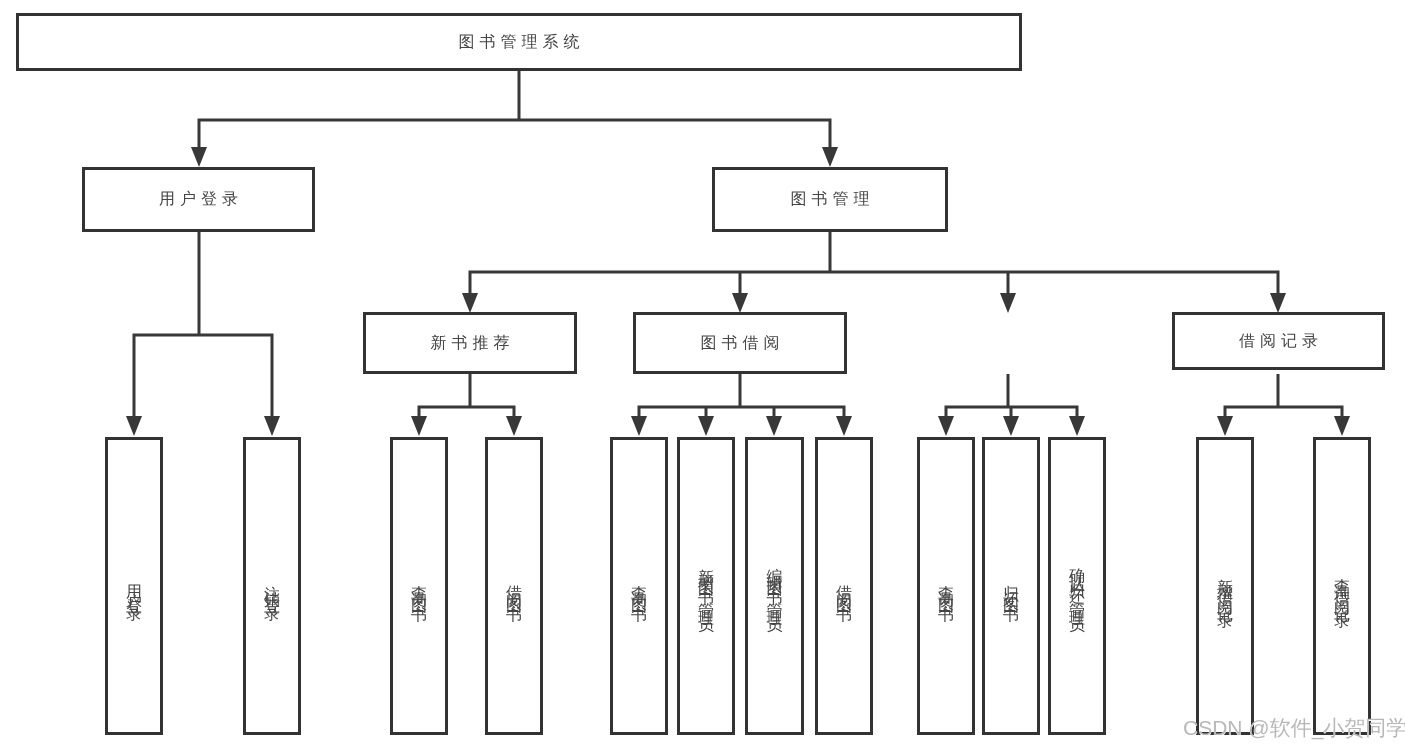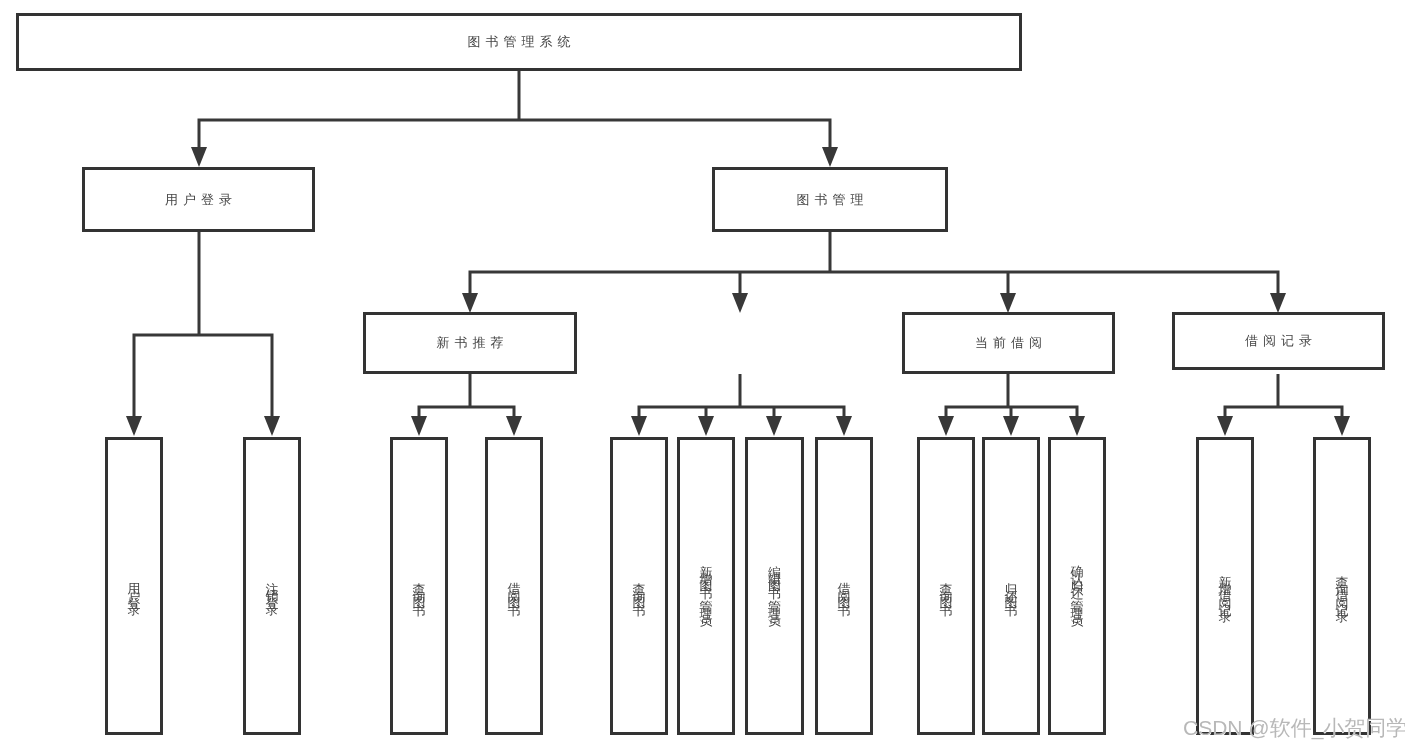--- a/index.html
+++ b/index.html
@@ -25,21 +25,21 @@
   }
   .node{
     position:absolute;
     box-sizing:border-box;
     background:#ffffff;
     border:3px solid var(--border);
     display:flex;
     align-items:center;
     justify-content:center;
     color:var(--text);
-    font-size:13px;
+    font-size:16px;
   }
   .node.h span{
     letter-spacing:5px;
     text-indent:5px;
     white-space:nowrap;
   }
   .node.v span{
     writing-mode:vertical-rl;
     text-orientation:mixed;
     letter-spacing:7px;
@@ -100,22 +100,22 @@
   <div class="node h" style="left:82px;top:167px;width:233px;height:65px">
     <span>用户登录</span>
   </div>
   <div class="node h" style="left:712px;top:167px;width:236px;height:65px">
     <span>图书管理</span>
   </div>
 
   <div class="node h" style="left:363px;top:312px;width:214px;height:62px">
     <span>新书推荐</span>
   </div>
-  <div class="node h" style="left:902px;top:312px;width:213px;height:62px">
-    <span>当前借阅</span>
+  <div class="node h" style="left:633px;top:312px;width:214px;height:62px">
+    <span>图书借阅</span>
   </div>
   <div class="node h" style="left:1172px;top:312px;width:213px;height:58px">
     <span>借阅记录</span>
   </div>
 
   <div class="node v" style="left:105px;top:437px;width:58px;height:298px">
     <span>用户登录</span>
   </div>
   <div class="node v" style="left:243px;top:437px;width:58px;height:298px">
     <span>注销登录</span>

